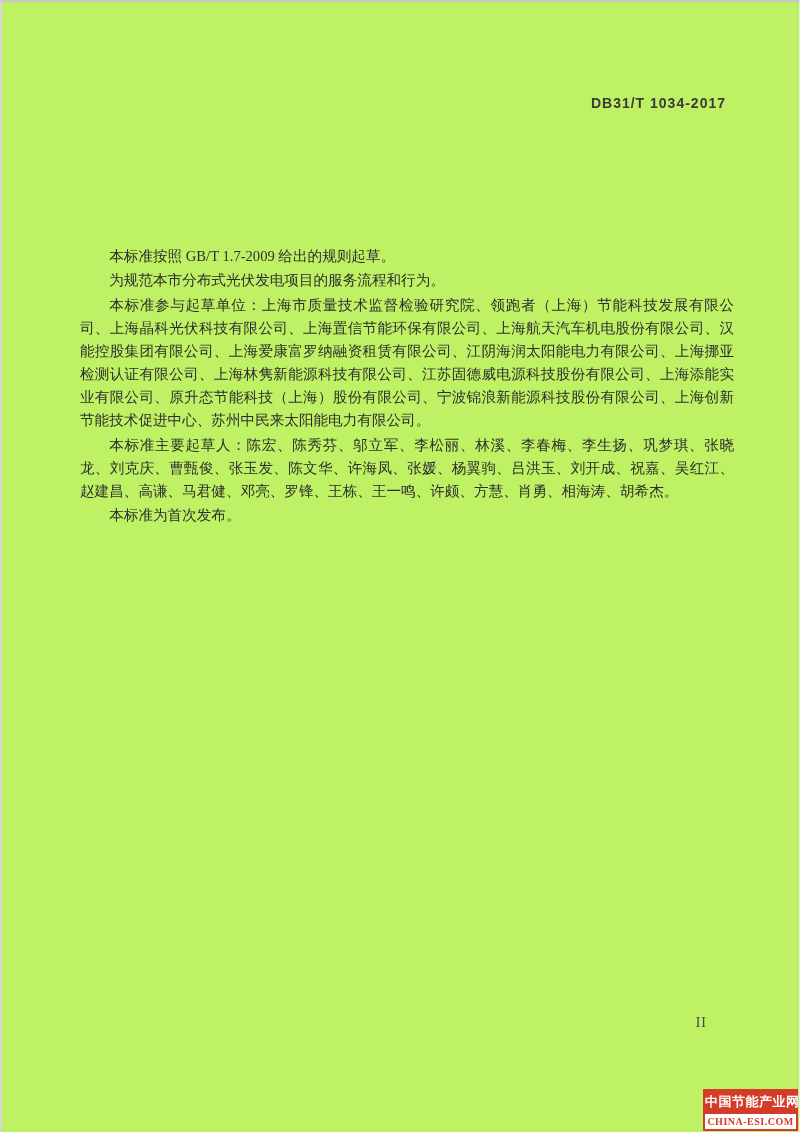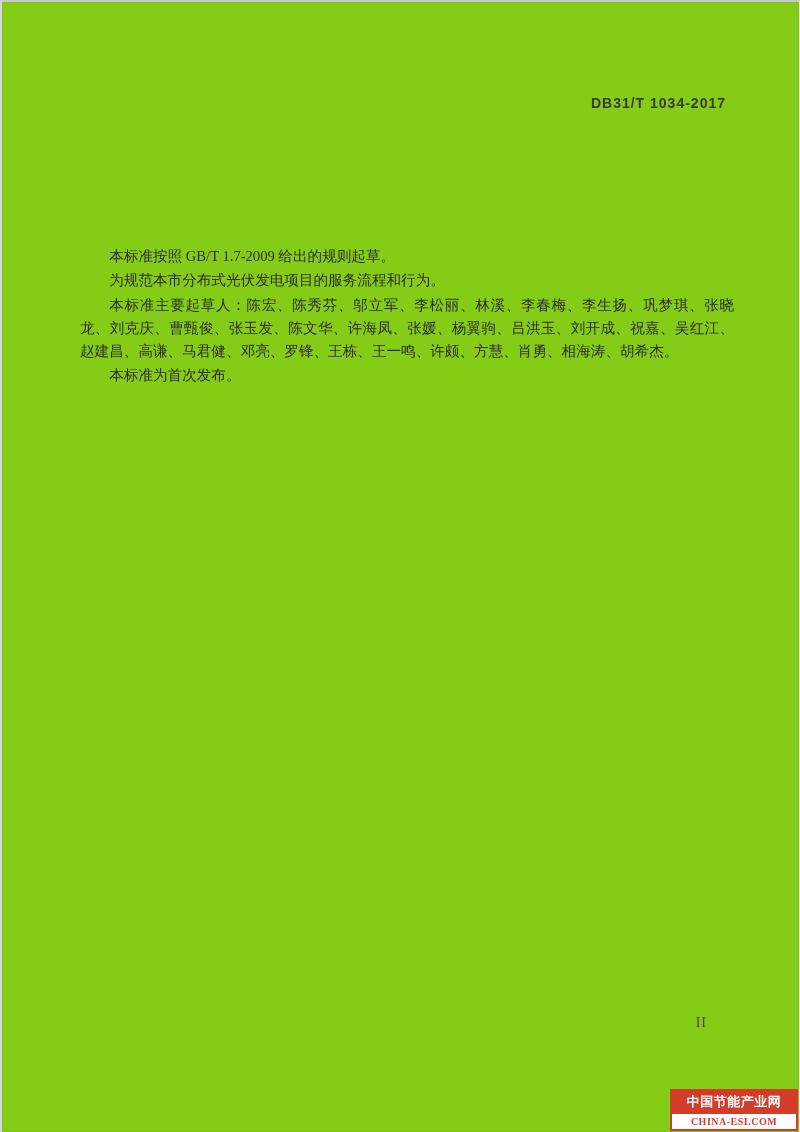--- a/index.html
+++ b/index.html
@@ -4,21 +4,21 @@
 <style>
   * { margin: 0; padding: 0; box-sizing: border-box; }
   html, body { background: #ffffff; }
   body {
     width: 800px; height: 1132px;
     font-family: "Liberation Serif", "DejaVu Serif", serif;
     position: relative; overflow: hidden;
   }
   .page {
     position: absolute; inset: 0;
-    background: #84cc16;
+    background: #bef264;
     border-top: 2px solid #c9c9c9;
     border-left: 2px solid #d6d6d6;
     border-right: 1px solid #ececec;
     box-shadow: inset 0 0 4px rgba(0,0,0,0.04);
   }
   .doc-code {
     position: absolute; top: 93px; right: 73px;
     font-family: "Liberation Sans", "DejaVu Sans", sans-serif;
     font-size: 14px; font-weight: bold; color: #3a3a3a;
     letter-spacing: 1px;
@@ -34,21 +34,21 @@
     font-size: 14.6px; line-height: 23px; color: #2e2e2e;
     text-align: justify;
   }
   .body-text p { text-indent: 2em; margin: 0 0 1px 0; }
   .body-text p.gap-before { margin-top: 2px; }
   .page-number {
     position: absolute; top: 1013px; right: 92px;
     font-size: 14px; color: #474747; letter-spacing: 1px;
   }
   .watermark {
-    position: absolute; right: 1px; bottom: 1px; width: 128px;
+    position: absolute; right: 1px; bottom: 1px; width: 95px;
     font-family: "Liberation Sans", "DejaVu Sans", sans-serif;
     text-align: center;
   }
   .watermark .wm-top {
     background: #d43c2a; color: #ffffff;
     font-size: 13px; font-weight: bold;
     padding: 4px 2px 3px 2px; letter-spacing: 0.5px;
     white-space: nowrap;
   }
   .watermark .wm-bottom {
@@ -64,20 +64,21 @@
 <body>
 
 <div class="page">
 
   <div class="doc-code">DB31/T 1034-2017</div>
 
 
   <div class="body-text">
     <p>本标准按照 GB/T 1.7-2009 给出的规则起草。</p>
     <p>为规范本市分布式光伏发电项目的服务流程和行为。</p>
+    <p class="gap-before">本标准参与起草单位：上海市质量技术监督检验研究院、领跑者（上海）节能科技发展有限公司、上海晶科光伏科技有限公司、上海置信节能环保有限公司、上海航天汽车机电股份有限公司、汉能控股集团有限公司、上海爱康富罗纳融资租赁有限公司、江阴海润太阳能电力有限公司、上海挪亚检测认证有限公司、上海林隽新能源科技有限公司、江苏固德威电源科技股份有限公司、上海添能实业有限公司、原升态节能科技（上海）股份有限公司、宁波锦浪新能源科技股份有限公司、上海创新节能技术促进中心、苏州中民来太阳能电力有限公司。</p>
     <p class="gap-before">本标准主要起草人：陈宏、陈秀芬、邬立军、李松丽、林溪、李春梅、李生扬、巩梦琪、张晓龙、刘克庆、曹甄俊、张玉发、陈文华、许海凤、张媛、杨翼驹、吕洪玉、刘开成、祝嘉、吴红江、赵建昌、高谦、马君健、邓亮、罗锋、王栋、王一鸣、许颇、方慧、肖勇、相海涛、胡希杰。</p>
     <p>本标准为首次发布。</p>
   </div>
 
   <div class="page-number">II</div>
 
   <div class="watermark">
     <div class="wm-top">中国节能产业网</div>
     <div class="wm-bottom">CHINA-ESI.COM</div>
   </div>

